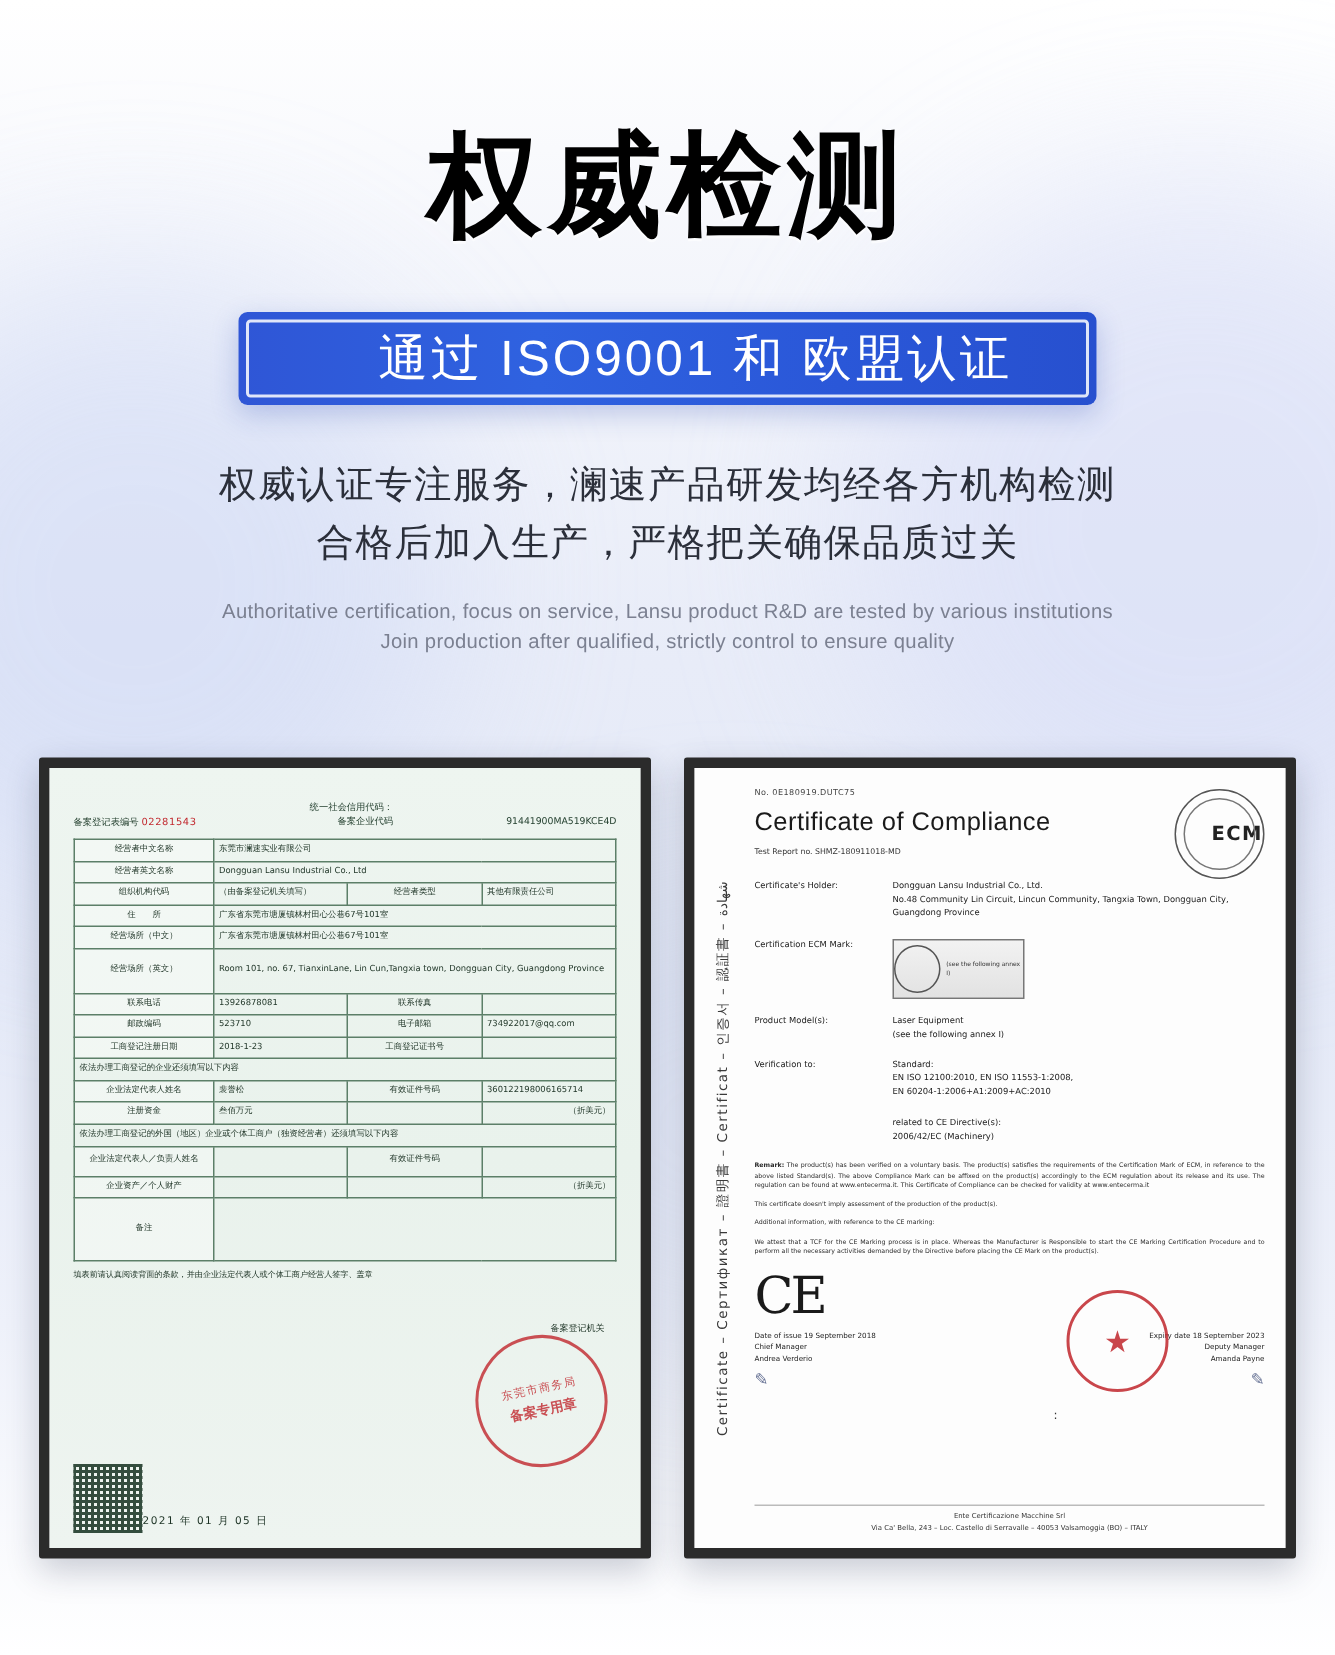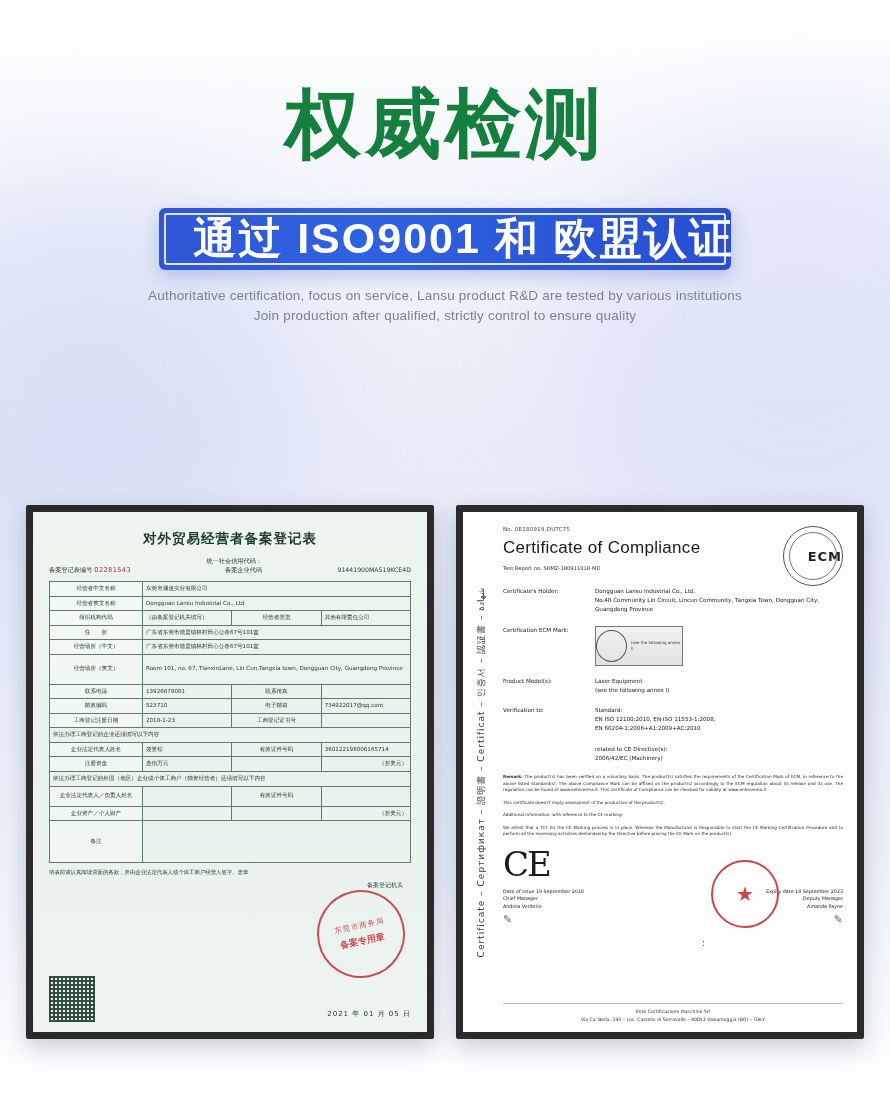--- a/index.html
+++ b/index.html
@@ -14,36 +14,36 @@
   .glow{
     position:absolute;border-radius:50%;filter:blur(60px);opacity:.55;pointer-events:none;
   }
   .glow.g1{left:-120px;top:180px;width:420px;height:420px;background:#cfd9f5;}
   .glow.g2{right:-140px;top:120px;width:460px;height:460px;background:#d6dcf7;}
   .glow.g3{left:300px;top:600px;width:380px;height:300px;background:#dfe6fa;opacity:.35;}
 
   
   .hero{position:relative;text-align:center;padding-top:86px;}
   .hero-title{
-    font-size:76px;font-weight:bold;color:#15803d;letter-spacing:4px;line-height:1;
+    font-size:76px;font-weight:bold;color:#000000;letter-spacing:4px;line-height:1;
     margin:0;text-shadow:0 2px 0 rgba(255,255,255,.6);
   }
   .hero-band{
     margin:46px auto 0;width:572px;height:62px;
     background:linear-gradient(90deg,#2f56d6 0%,#2f62e0 35%,#2a57d8 70%,#2750cf 100%);
     border-radius:6px;
     display:flex;align-items:center;justify-content:center;
     box-shadow:0 6px 18px rgba(40,70,180,.25);
     position:relative;
   }
   .hero-band:after{
     content:"";position:absolute;inset:5px;border:2px solid rgba(255,255,255,.85);border-radius:3px;pointer-events:none;
   }
   .hero-band span{
-    color:#fff;font-size:43px;font-weight:bold;letter-spacing:2px;white-space:nowrap;z-index:1;margin-left:37px;
+    color:#fff;font-size:33px;font-weight:normal;letter-spacing:2px;white-space:nowrap;z-index:1;margin-left:37px;
   }
   .hero-sub{
     margin:34px auto 0;width:720px;color:#2b2f3a;font-size:25px;line-height:1.55;font-weight:500;letter-spacing:1px;
   }
   .hero-sub div{white-space:nowrap;}
   .hero-en{
     margin:16px auto 0;width:760px;color:#7b8091;font-size:13.5px;line-height:1.5;letter-spacing:.2px;
   }
   .hero-en div{white-space:nowrap;}
 
@@ -76,21 +76,21 @@
   }
   table.cn td{border:.6px solid #5c7f68;padding:3px 3px;vertical-align:middle;line-height:1.35;}
   td.k{width:86px;text-align:center;background:rgba(255,255,255,.35);}
   td.k2{width:70px;text-align:center;}
   td.v{padding-left:5px;}
   .rowhead td{text-align:left;padding-left:4px;font-size:5.6px;}
   .tall{height:20px;}
   .tall2{height:30px;}
   .note-box{height:42px;}
   .cn-foot{font-size:5.4px;color:#1d3325;margin-top:5px;line-height:1.5;}
-  .cn-bottom{position:absolute;left:16px;right:16px;bottom:10px;display:flex;align-items:flex-end;justify-content:space-between;}
+  .cn-bottom{position:absolute;left:16px;right:16px;bottom:10px;display:flex;align-items:flex-end;justify-content:flex-start;}
   .qr{width:46px;height:46px;background:
      repeating-linear-gradient(0deg,#13301f 0 2px,transparent 2px 4px),
      repeating-linear-gradient(90deg,#13301f 0 2px,transparent 2px 4px);
      opacity:.85;}
   .cn-date{font-size:7px;color:#1d3325;letter-spacing:1px;padding-bottom:3px;}
   .stamp{
     position:absolute;right:22px;bottom:54px;width:84px;height:84px;border:2px solid #c1272d;border-radius:50%;
     color:#c1272d;display:flex;flex-direction:column;align-items:center;justify-content:center;
     transform:rotate(-12deg);opacity:.8;font-size:7px;line-height:1.5;text-align:center;
   }
@@ -157,33 +157,36 @@
   <div class="glow g2"></div>
   <div class="glow g3"></div>
 
   <div class="hero">
     <h1 class="hero-title">权威检测</h1>
 
     <div class="hero-band">
       <span>通过 ISO9001 和 欧盟认证</span>
     </div>
 
+    <div class="hero-sub">
+      <div>权威认证专注服务，澜速产品研发均经各方机构检测</div>
+      <div>合格后加入生产，严格把关确保品质过关</div>
+    </div>
 
     <div class="hero-en">
       <div>Authoritative certification, focus on service, Lansu product R&amp;D are tested by various institutions</div>
       <div>Join production after qualified, strictly control to ensure quality</div>
     </div>
   </div>
 
   <div class="certs">
 
     <div class="cert-frame">
       <div class="cert-inner">
         <div class="doc-cn">
-          <div class="cn-title">对外贸易经营者备案登记表</div>
 
           <div class="cn-subrow">
             <div>
               <span class="lbl">备案登记表编号</span>
               <span class="red">02281543</span>
             </div>
             <div class="cn-code">
               <div>统一社会信用代码：</div>
               <div>备案企业代码</div>
             </div>

